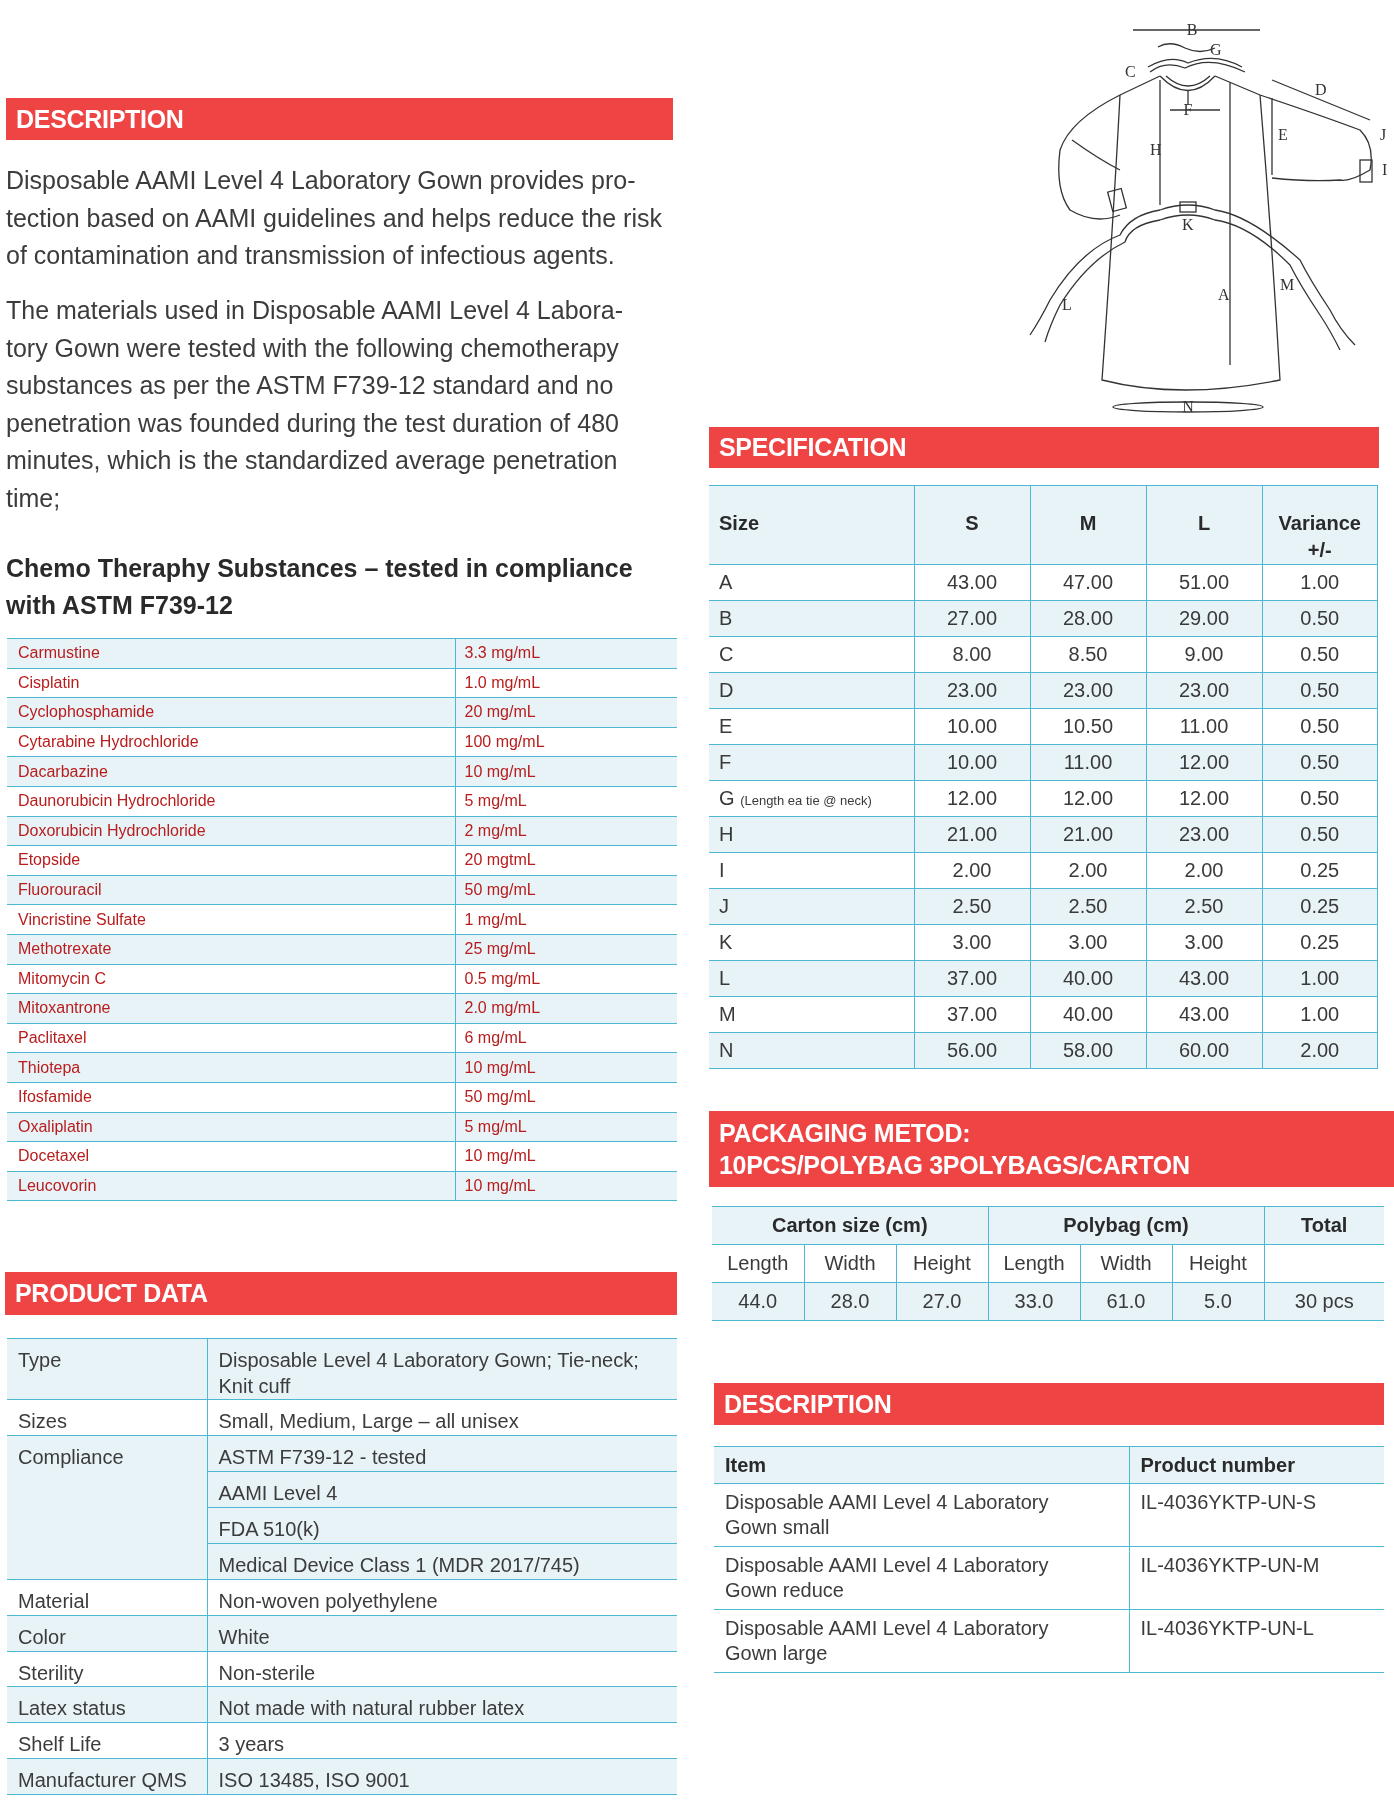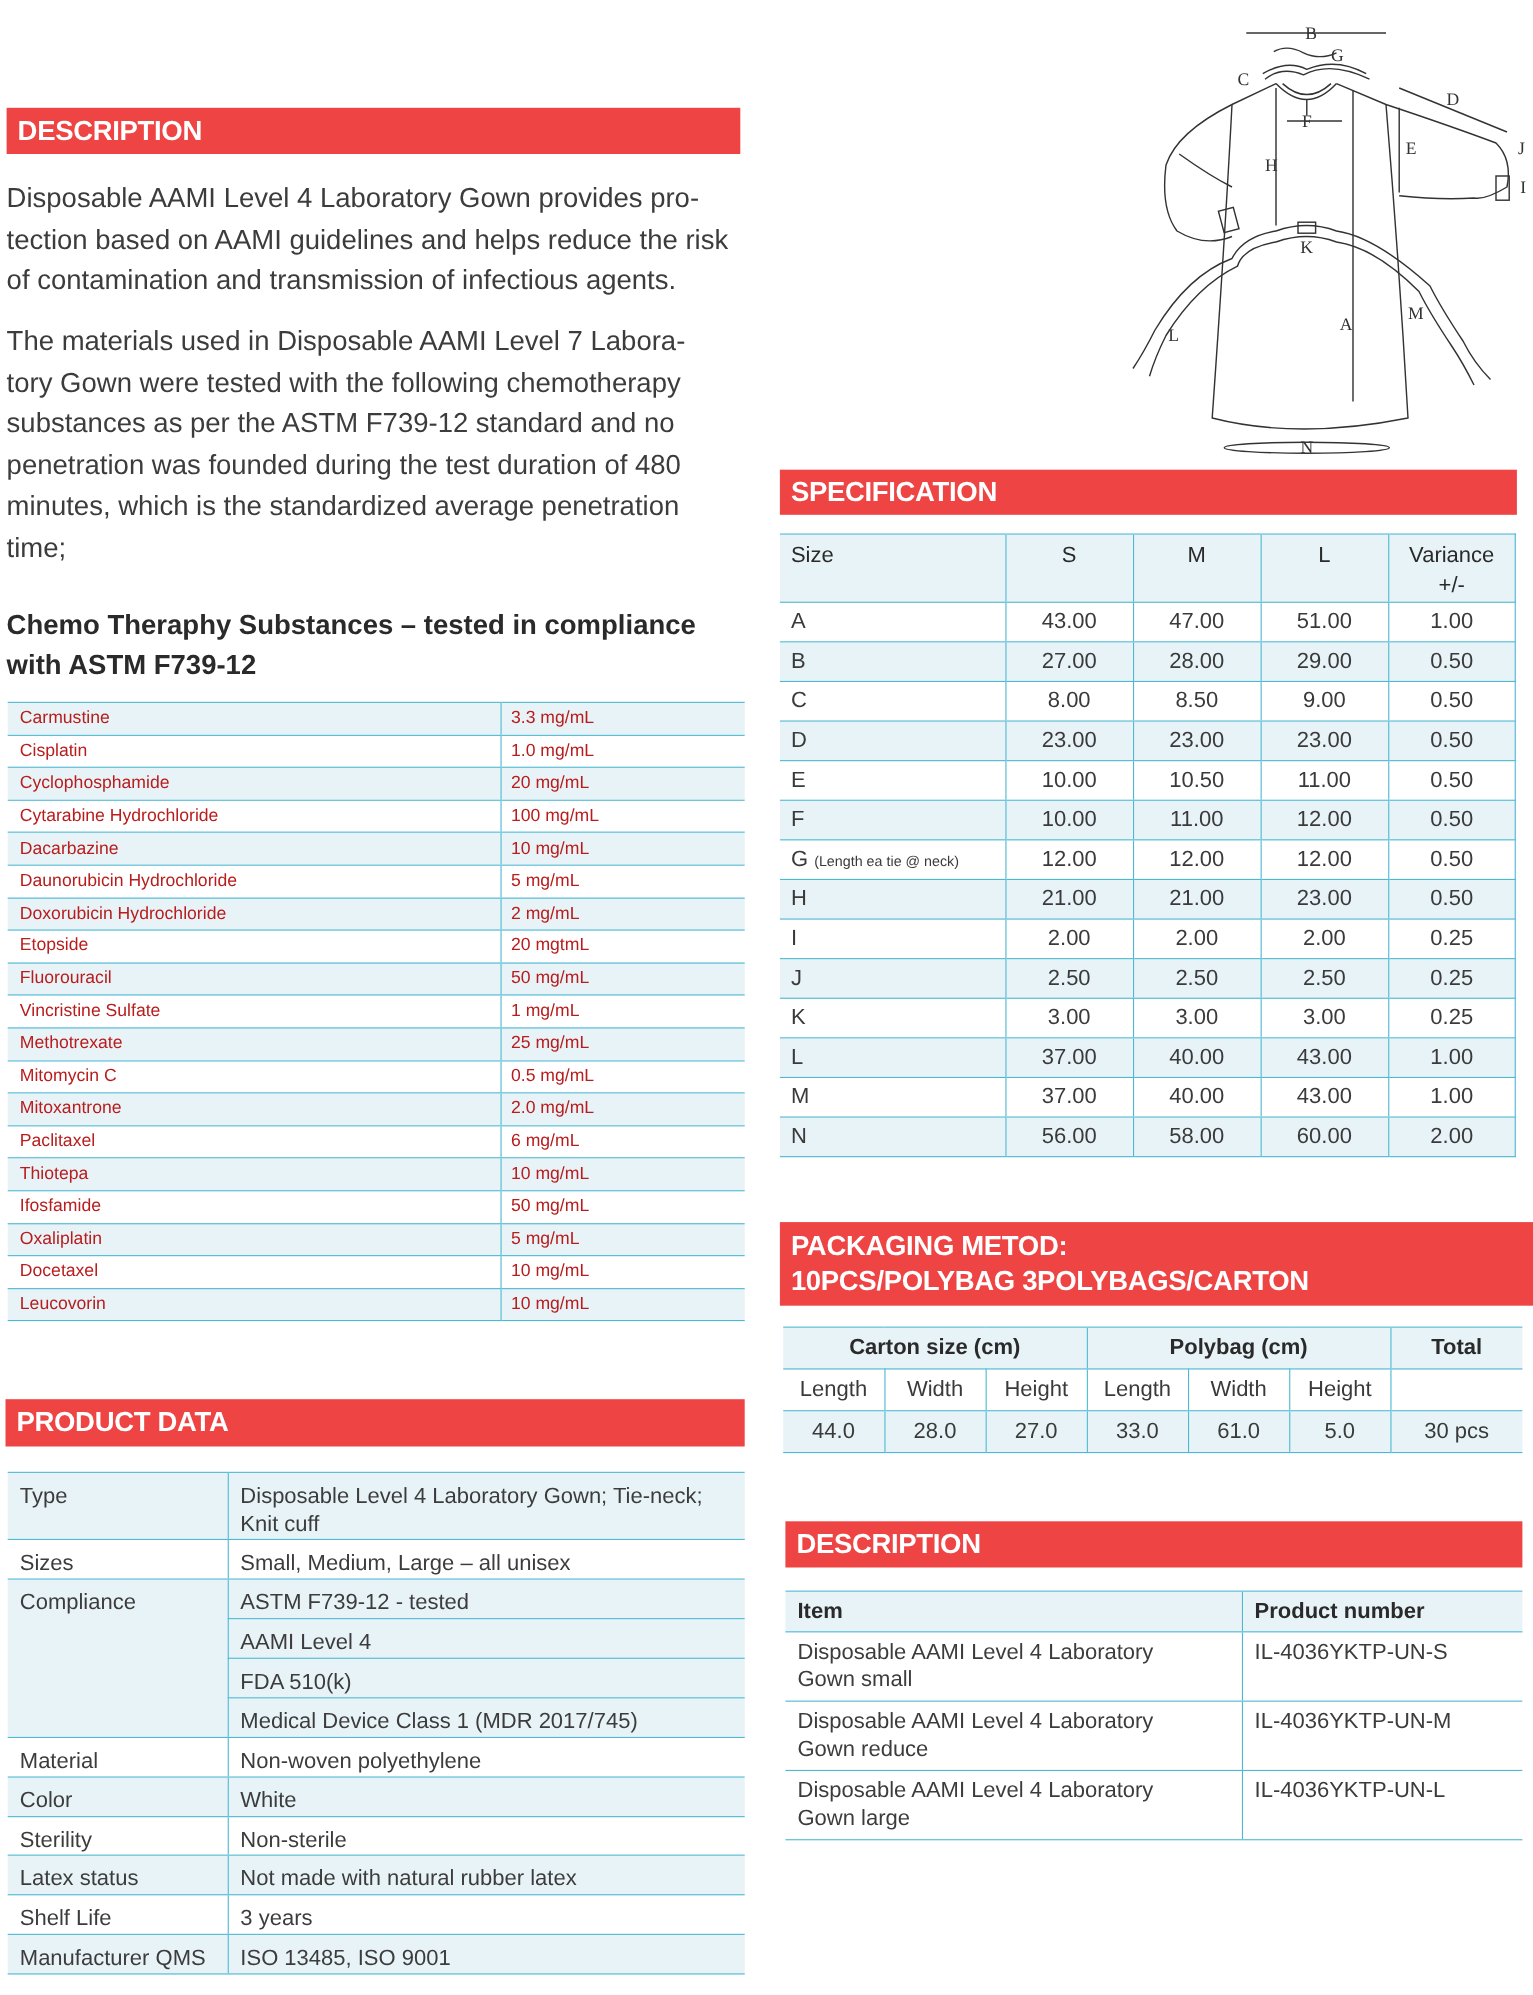--- a/index.html
+++ b/index.html
@@ -18,21 +18,21 @@
 
   
   #chemo td { height: 28.6px; font-size: 16px; color: #b91c1c; padding-left: 11px; }
   #chemo td.val { padding-left: 9px; }
 
   
   #pdata td { font-size: 20px; color: #3c3c3c; padding-left: 11px; vertical-align: top; padding-top: 8px; line-height: 26px; }
 
   
   #spec th, #spec td { font-size: 20px; color: #3a3a3a; text-align: center; height: 35px; }
-  #spec th { font-weight: normal; color: #2a2a2a; vertical-align: top; padding-top: 6px; line-height: 27px; }
+  #spec th { font-weight: bold; color: #2a2a2a; vertical-align: top; padding-top: 24px; line-height: 27px; }
   #spec .first { text-align: left; padding-left: 10px; }
   #spec .small { font-size: 13px; }
 
   
   #pack th, #pack td { font-size: 20px; color: #3a3a3a; text-align: center; height: 37px; }
   #pack th { font-weight: bold; color: #2a2a2a; }
 
   
   #reorder th, #reorder td { font-size: 20px; color: #3c3c3c; text-align: left; padding-left: 11px; vertical-align: top; }
   #reorder th { font-weight: bold; color: #2a2a2a; height: 36px; vertical-align: middle; }
@@ -46,21 +46,21 @@
 
 <div class="bar" style="left:6px; top:98px; width:667px; height:42px; line-height:42px;">
   <span>DESCRIPTION</span>
 </div>
 <div class="para" style="left:6px; top:162px;">
   <div>Disposable AAMI Level 4 Laboratory Gown provides pro-</div>
   <div>tection based on AAMI guidelines and helps reduce the risk</div>
   <div>of contamination and transmission of infectious agents.</div>
 </div>
 <div class="para" style="left:6px; top:292px;">
-  <div>The materials used in Disposable AAMI Level 7 Labora-</div>
+  <div>The materials used in Disposable AAMI Level 4 Labora-</div>
   <div>tory Gown were tested with the following chemotherapy</div>
   <div>substances as per the ASTM F739-12 standard and no</div>
   <div>penetration was founded during the test duration of 480</div>
   <div>minutes, which is the standardized average penetration</div>
   <div>time;</div>
 </div>
 
 <div class="subhead" style="left:6px; top:550px;">
   <div>Chemo Theraphy Substances – tested in compliance</div>
   <div>with ASTM F739-12</div>

